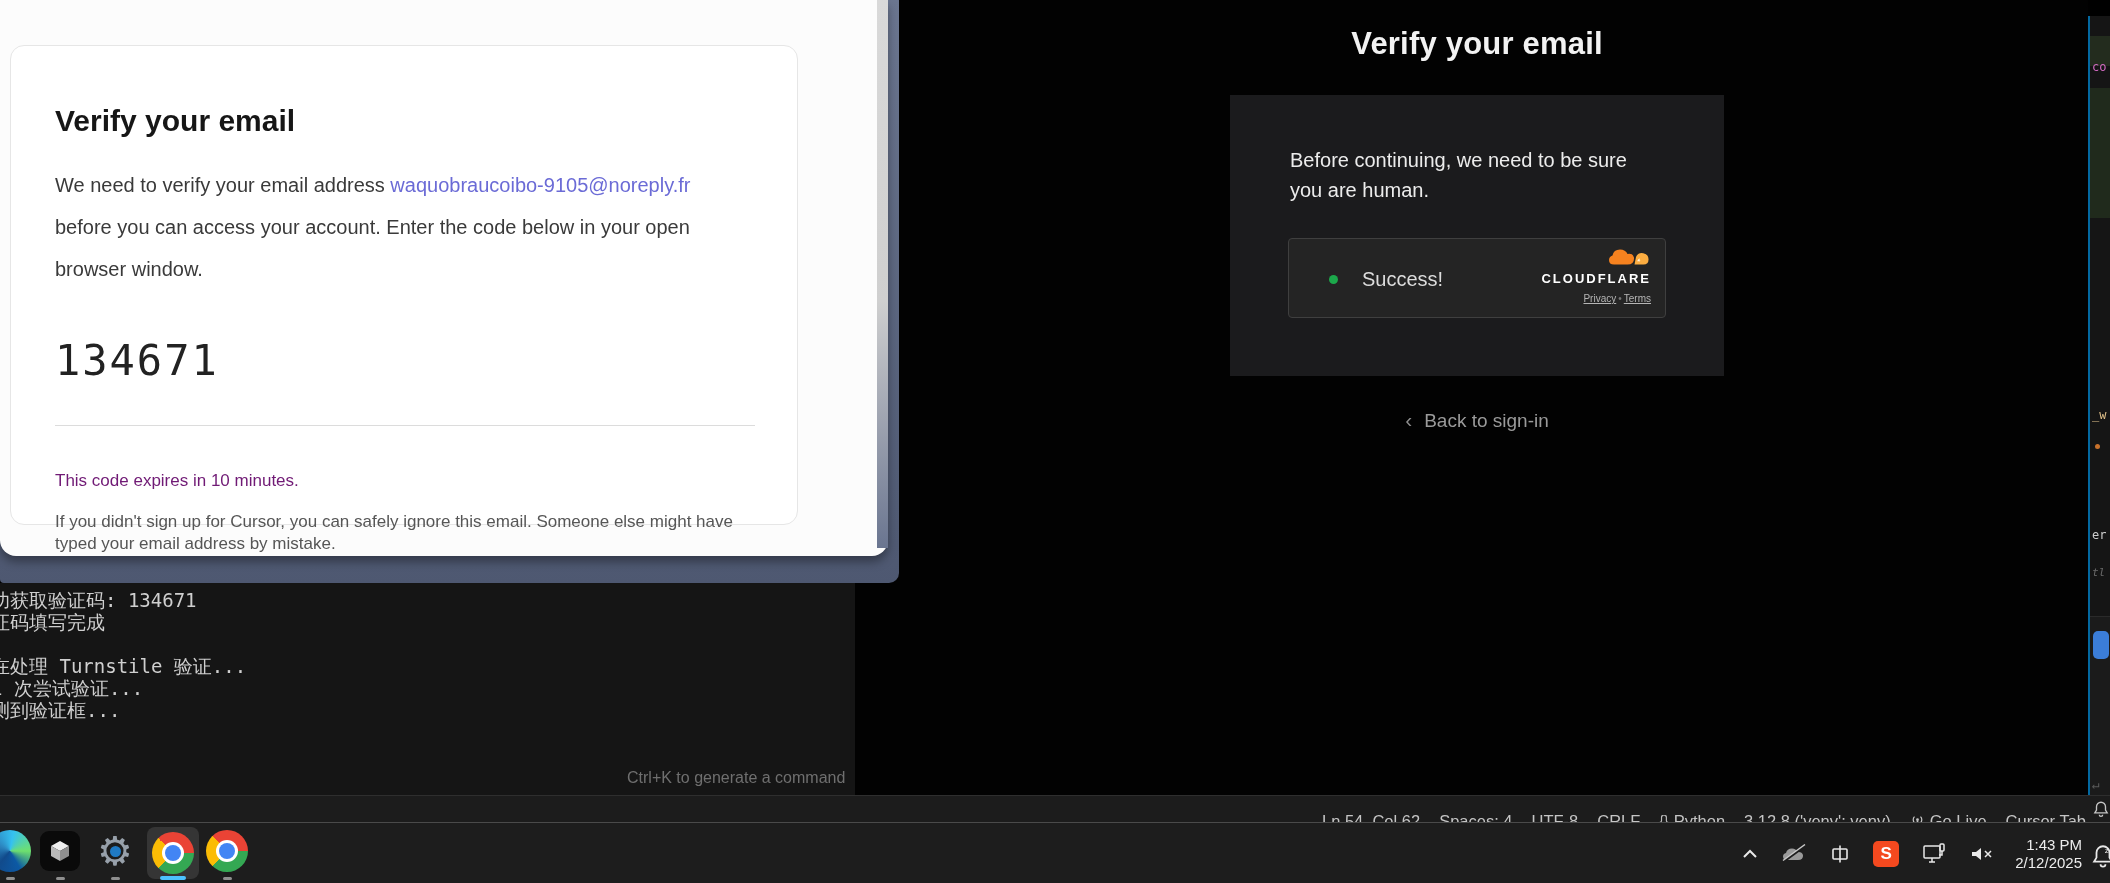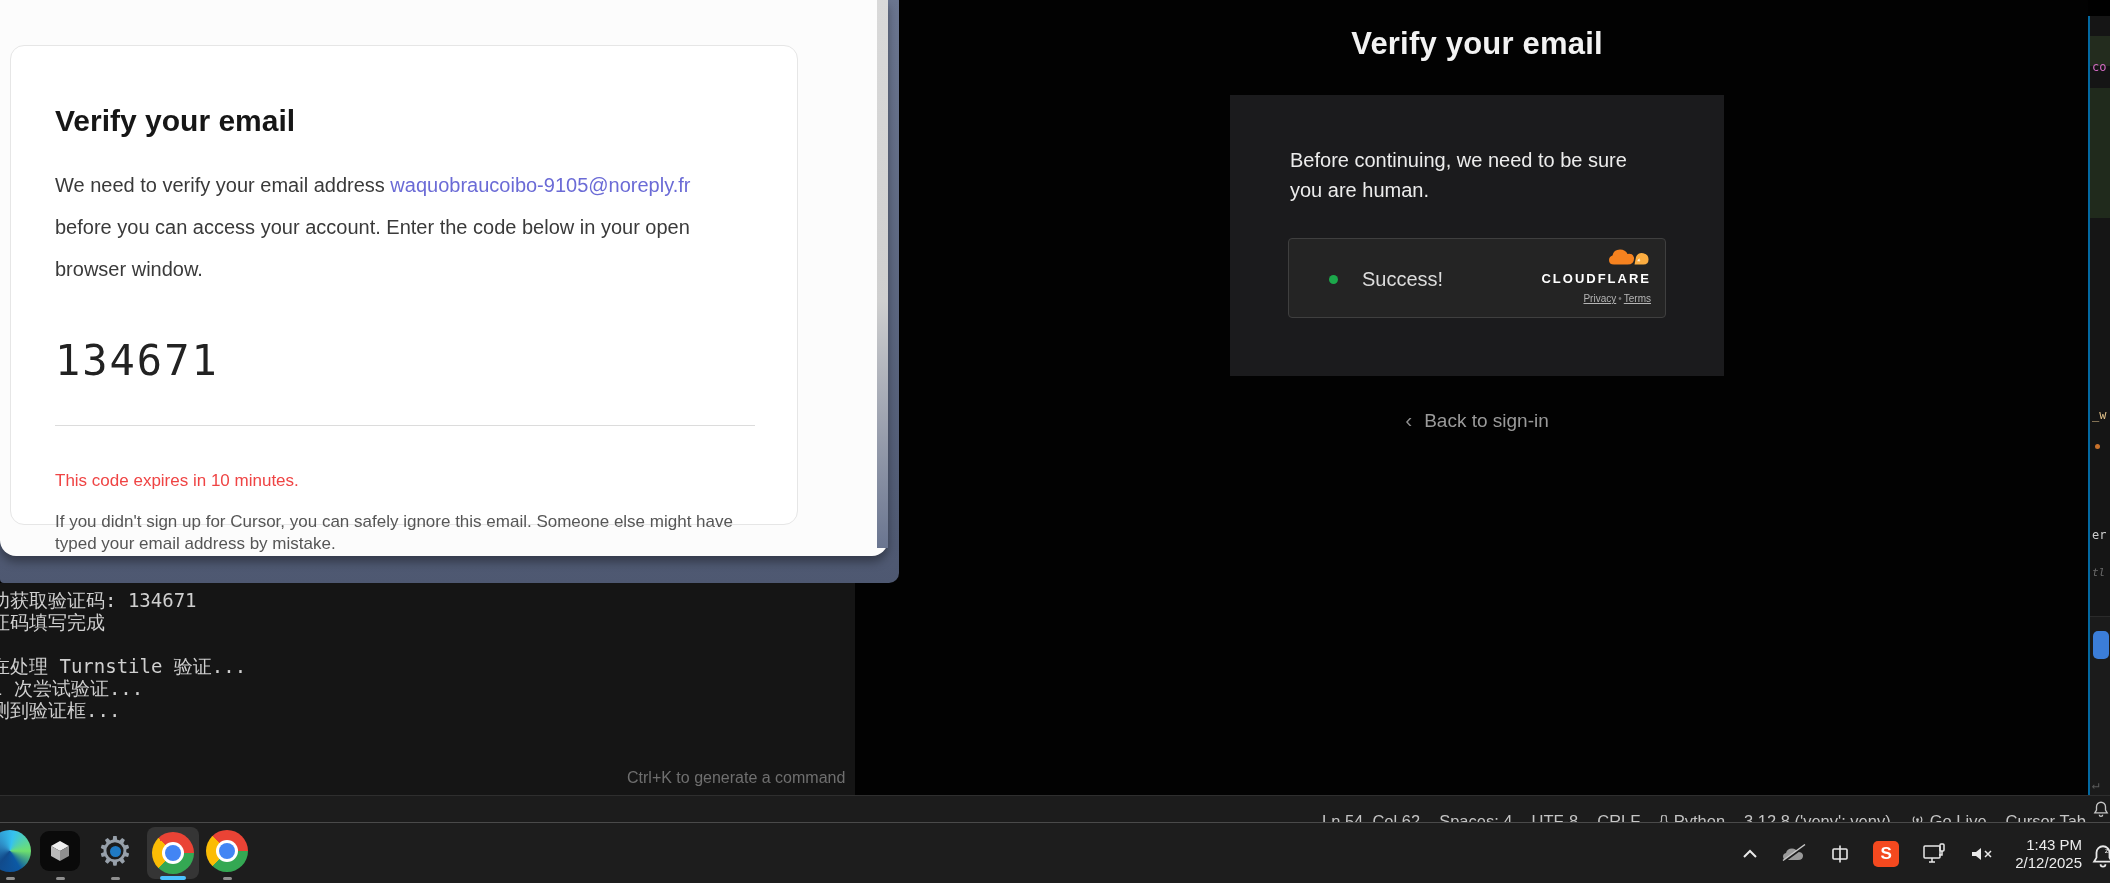--- a/index.html
+++ b/index.html
@@ -36,21 +36,21 @@
   
   .email-window { position:absolute; left:0; top:0; width:899px; height:583px; background:linear-gradient(#6b7690, #4e5871); border-radius:0 0 10px 4px; }
   .email-page { position:absolute; left:0; top:0; width:888px; height:556px; background:#fcfcfc; border-radius:0 0 16px 16px; box-shadow:0 6px 10px rgba(0,0,0,.35); }
   .email-edge { position:absolute; right:0; top:0; width:11px; height:548px; background:linear-gradient(#d9d9d9 0%, #cfcfcf 55%, #6a7590 100%); }
   .email-card { position:absolute; left:10px; top:45px; width:788px; height:480px; background:#fff; border:1px solid #e6e6e6; border-radius:14px; padding:58px 44px 0 44px; }
   .email-title { font-size:30px; font-weight:bold; color:#161616; }
   .email-body { margin-top:26px; width:696px; font-size:20px; line-height:42px; color:#3a3a3a; }
   .email-link { text-decoration:none; }
   .email-code { margin-top:46px; font-family:"DejaVu Sans Mono", monospace; font-size:42px; font-weight:400; letter-spacing:2px; color:#222; }
   .email-divider { margin-top:40px; width:700px; border:none; border-top:1px solid #dcdcdc; }
-  .email-expiry { margin-top:45px; font-size:17px; color:#ef4444; }
+  .email-expiry { margin-top:45px; font-size:17px; color:#701a75; }
   .email-disclaimer { margin-top:20px; width:690px; font-size:17px; line-height:22px; color:#565656; }
 
   
   .terminal { position:absolute; left:0; top:583px; width:855px; height:212px; background:#151515; }
   .term-lines { position:absolute; left:-9px; top:6px; font-family:"DejaVu Sans Mono", monospace; font-size:19px; color:#cfcfcf; }
   .term-line { min-height:22px; line-height:22px; white-space:pre; }
   .term-hint { position:absolute; left:627px; top:186px; font-size:16px; color:#6f6f6f; }
 
   
   .status-bar { position:absolute; left:0; top:795px; width:2110px; height:27px; background:#1c1c1c; border-top:1px solid #2e2e2e; }

